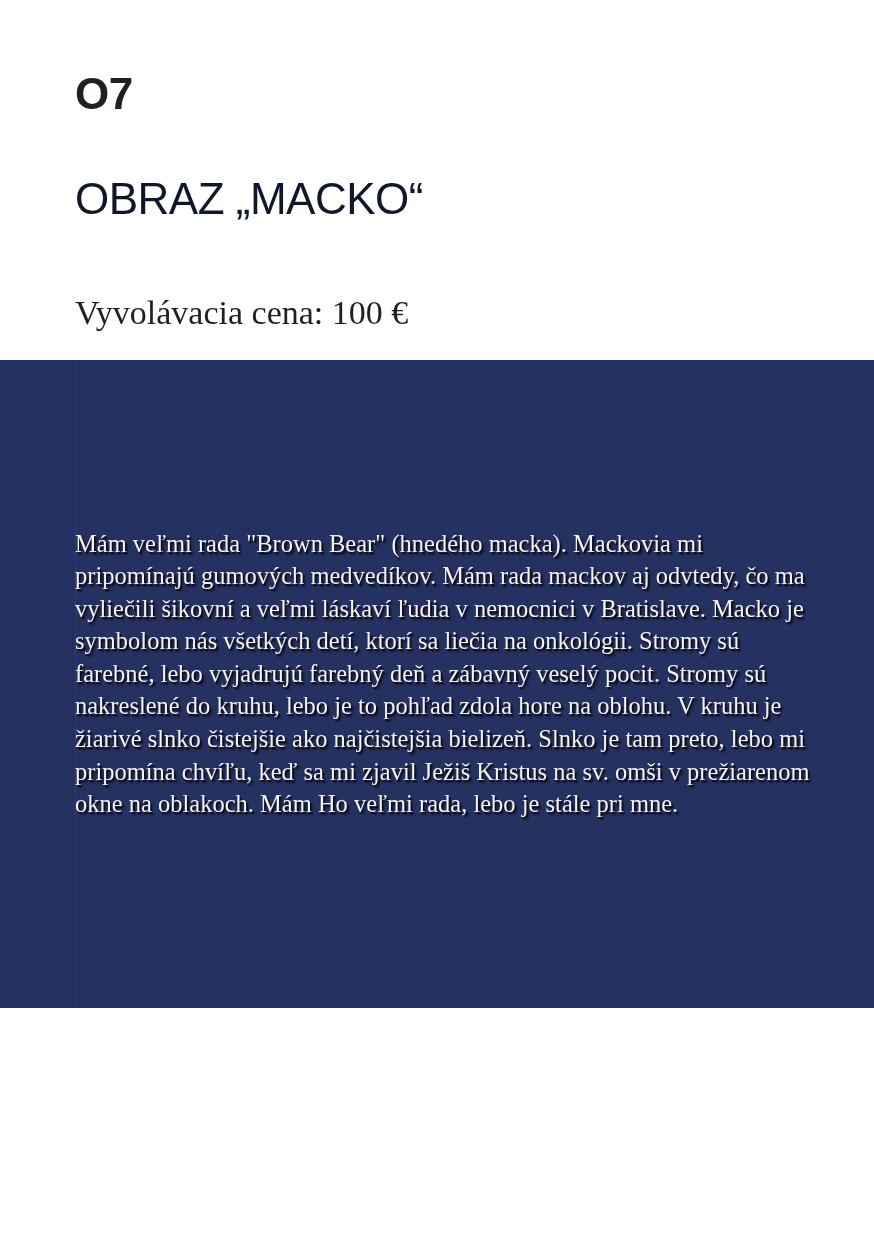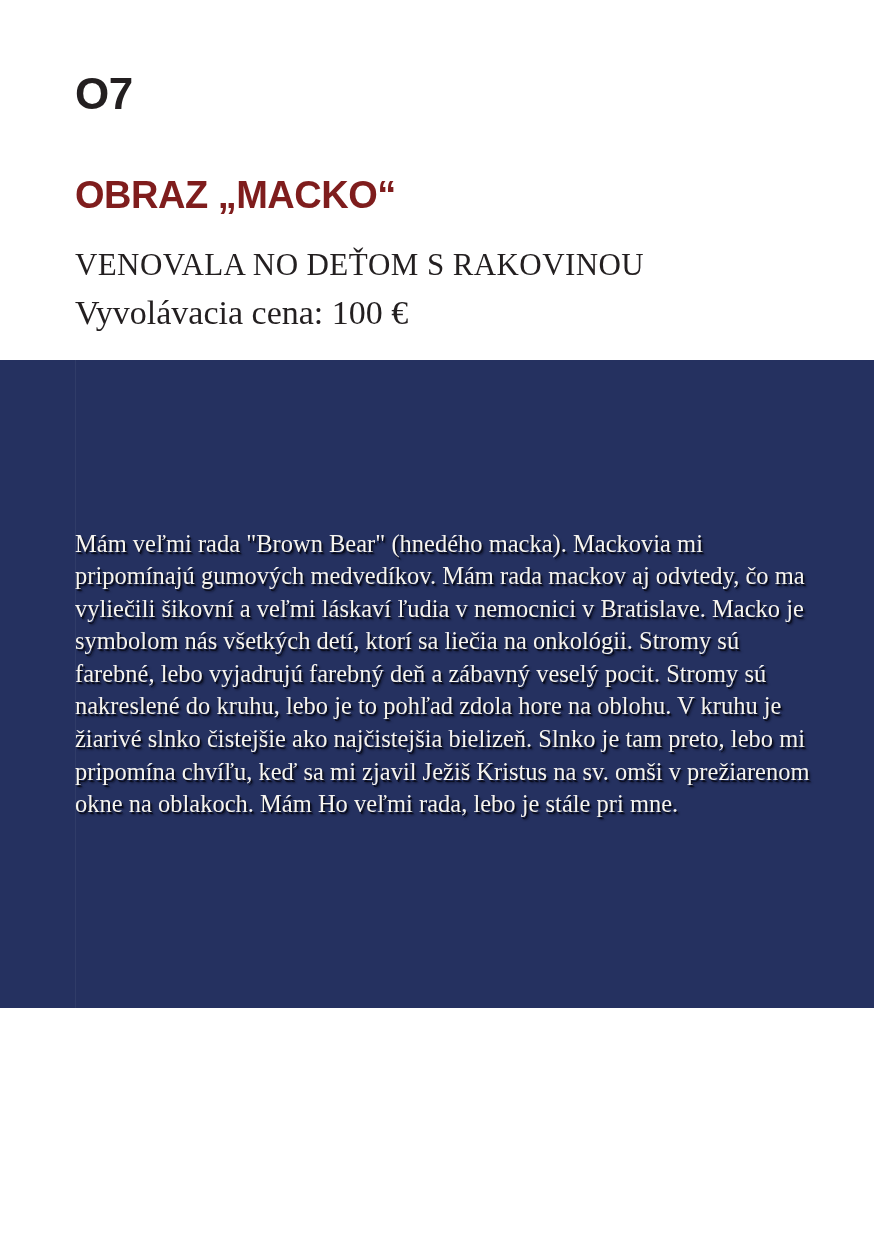--- a/index.html
+++ b/index.html
@@ -45,25 +45,25 @@
     line-height: 44px;
     letter-spacing: -0.5px;
     color: #231f20;
   }
 
   .lot-title {
     position: absolute;
     left: 75px;
     top: 146px;
     font-family: "Liberation Sans", sans-serif;
-    font-weight: bold;
-    font-size: 38px;
+    font-weight: normal;
+    font-size: 44px;
     line-height: 48px;
     letter-spacing: -0.5px;
-    color: #7f1d1d;
+    color: #0f172a;
     white-space: nowrap;
   }
 
   .lot-subtitle {
     position: absolute;
     left: 75px;
     top: 221px;
     font-family: "Liberation Serif", serif;
     font-weight: normal;
     font-size: 31px;
@@ -135,21 +135,20 @@
 </head>
 <body>
 
 <div class="page">
 
   <div class="header">
     <div class="lot-number">O7</div>
 
     <h1 class="lot-title">OBRAZ „MACKO“</h1>
 
-    <h2 class="lot-subtitle">VENOVALA NO DEŤOM S RAKOVINOU</h2>
 
     <div class="lot-price">Vyvolávacia cena: 100 €</div>
   </div>
 
   <div class="blue-panel">
     <div class="panel-seam"></div>
     <p class="statement">Mám veľmi rada "Brown Bear" (hnedého macka). Mackovia mi pripomínajú gumových medvedíkov. Mám rada mackov aj odvtedy, čo ma vyliečili šikovní a veľmi láskaví ľudia v nemocnici v Bratislave. Macko je symbolom nás všetkých detí, ktorí sa liečia na onkológii. Stromy sú farebné, lebo vyjadrujú farebný deň a zábavný veselý pocit. Stromy sú nakreslené do kruhu, lebo je to pohľad zdola hore na oblohu. V kruhu je žiarivé slnko čistejšie ako najčistejšia bielizeň. Slnko je tam preto, lebo mi pripomína chvíľu, keď sa mi zjavil Ježiš Kristus na sv. omši v prežiarenom okne na oblakoch. Mám Ho veľmi rada, lebo je stále pri mne.</p>
   </div>
 
   <div class="footer">

